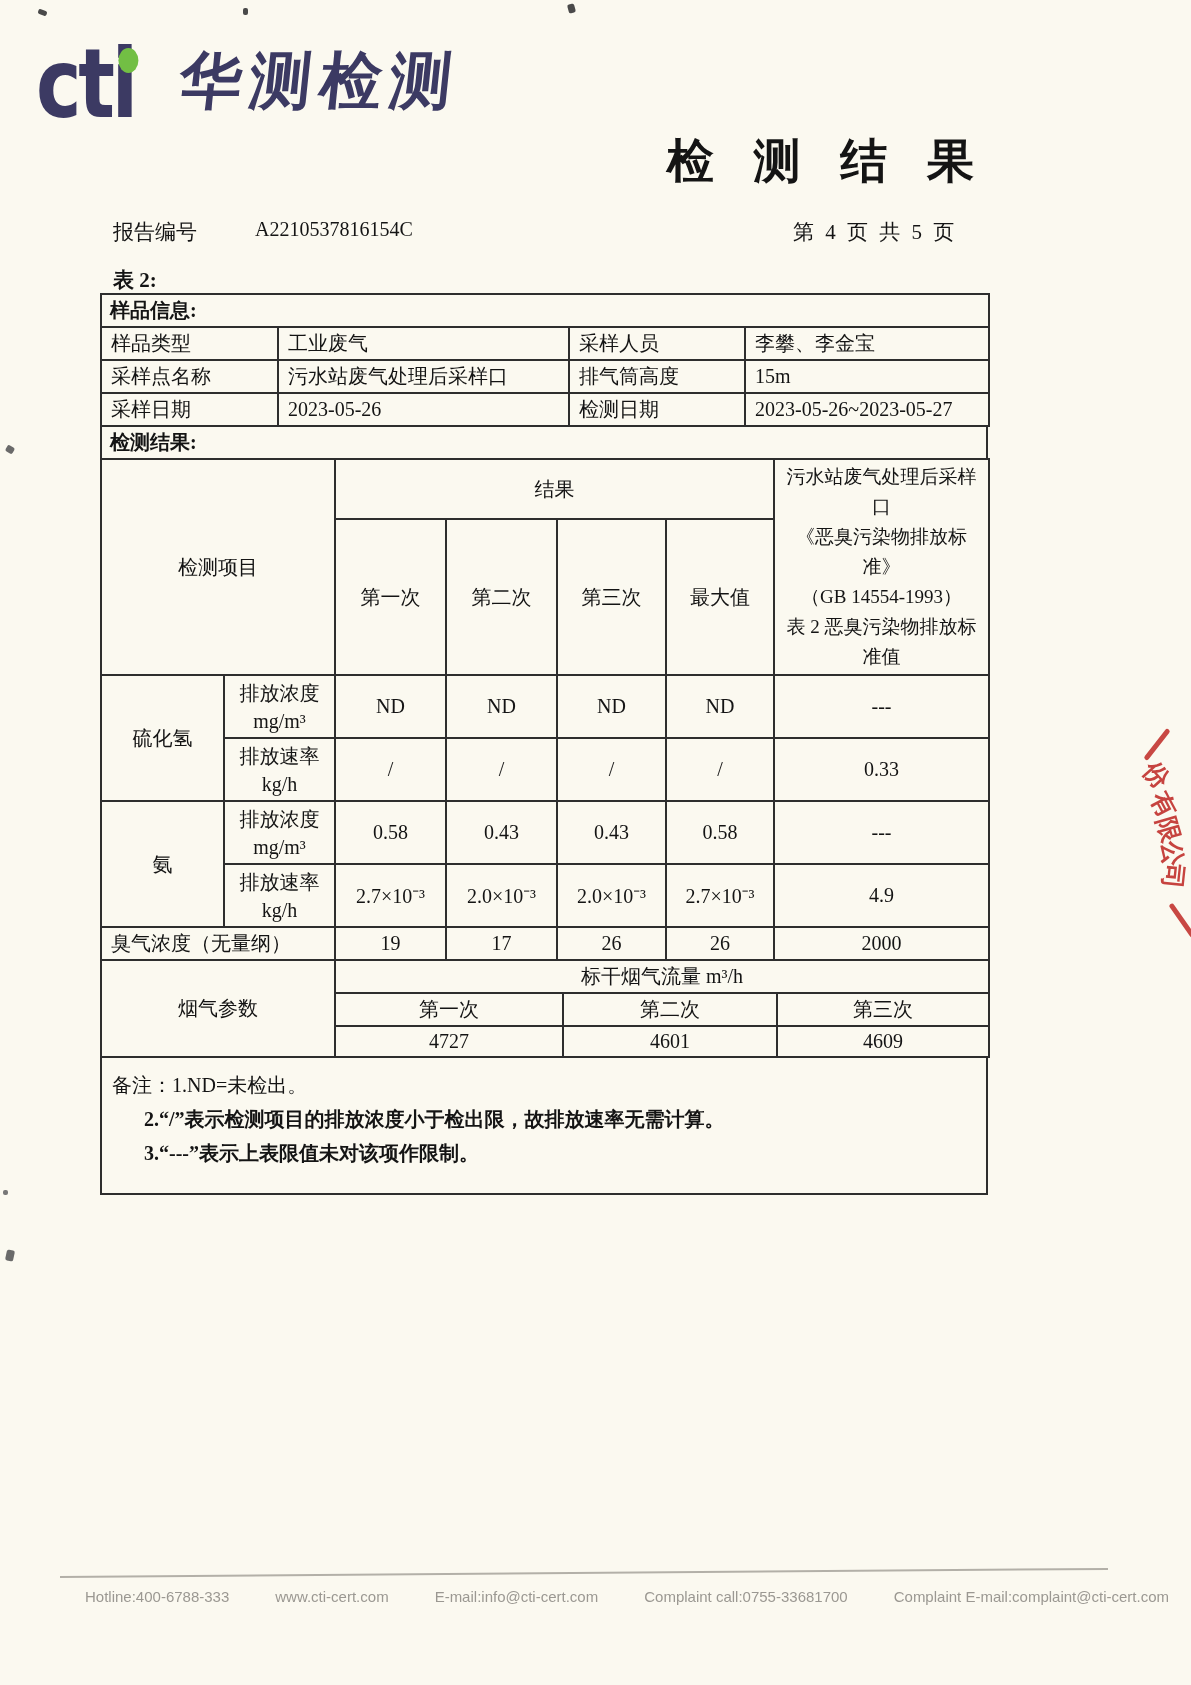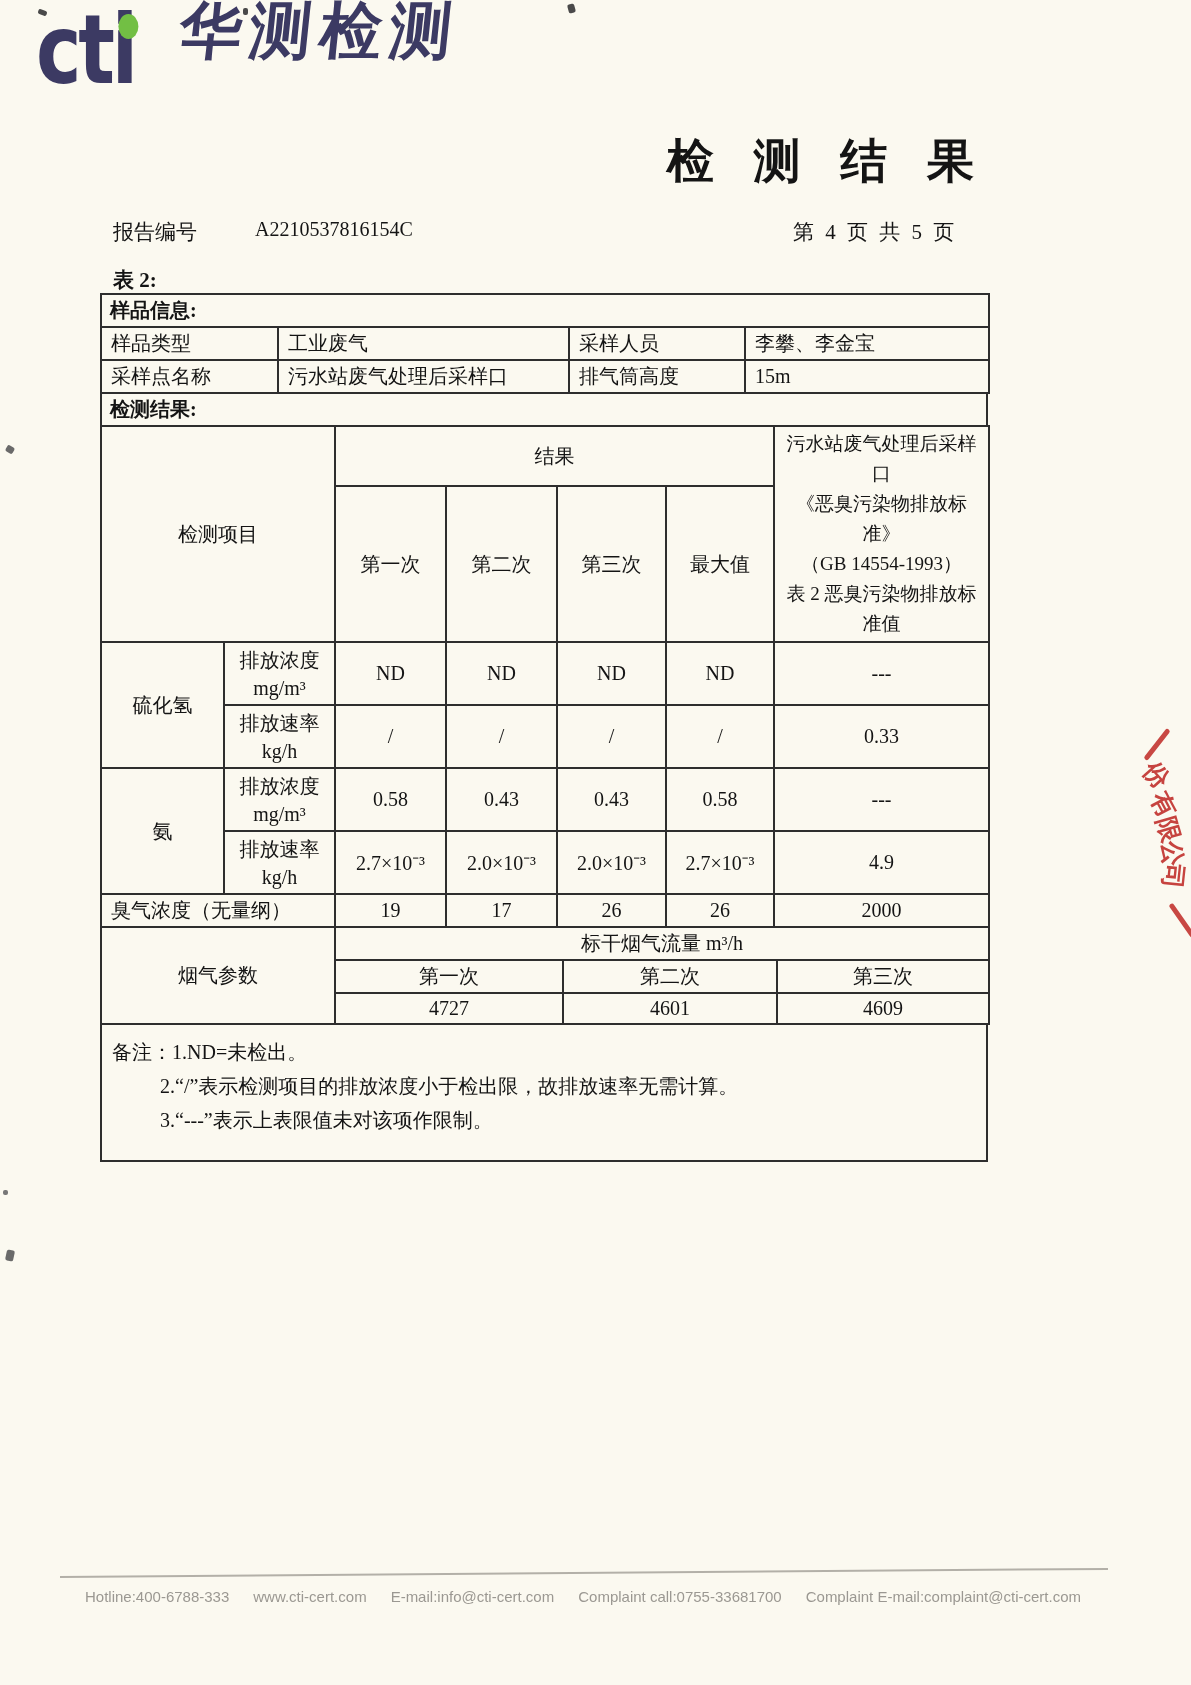--- a/index.html
+++ b/index.html
@@ -7,21 +7,21 @@
   body {
     background:#fbf9f0;
     font-family:"Liberation Serif", serif;
     color:#141414;
     position:relative;
     overflow:hidden;
   }
   .page { position:absolute; inset:0; }
 
   
-  .logo { position:absolute; left:36px; top:0; height:110px; display:flex; align-items:flex-start; }
+  .logo { position:absolute; left:36px; top:29px; height:110px; display:flex; align-items:center; }
   .brand-wrap { position:relative; transform:scaleX(0.80); transform-origin:left bottom; }
   .brand {
     font-family:"DejaVu Sans", sans-serif;
     font-weight:bold; font-size:96px; line-height:1.05;
     color:#3c3a63; letter-spacing:-4px;
   }
   .brand-dot {
     position:absolute; width:25px; height:25px; border-radius:50%;
     background:#72bf44; left:103px; top:14px;
   }
@@ -56,21 +56,21 @@
   .band td { font-weight:bold; text-align:left; padding-left:8px; height:30px; }
   .t1 td { height:32px; }
   .std-lines div { line-height:30px; font-size:19px; }
   .hdr-run { height:88px; }
   .metric div { line-height:28px; }
   .row-metric td { height:63px; }
   .odor td { height:32px; }
   .t4 td { height:31px;border-radius:11px; }
   .notes-cell { text-align:left; padding:10px 10px 23px 10px; height:100px; vertical-align:top; }
   .notes-cell .nline { line-height:34px; font-size:20px; }
-  .notes-cell .indent { margin-left:48px; }
+  .notes-cell .indent { margin-left:32px;font-weight:bold; }
 
   
   .stamp { position:absolute; left:1136px; top:722px; width:60px; height:230px; color:#c23430; }
   .stamp span {
     position:absolute; font-size:25px; font-weight:bold; line-height:1;
     font-family:"Liberation Sans", sans-serif; opacity:.92;
   }
   .stamp .arc {
     position:absolute; background:#c23430; border-radius:3px; opacity:.9;
   }
@@ -82,21 +82,21 @@
   .st3 { left:24px; top:119px; transform:rotate(85deg); }
   .st4 { left:25px; top:142px; transform:rotate(96deg); }
 
   
   .footer-rule {
     position:absolute; left:60px; top:1572px; width:1048px; height:2px;
     background:#b3b0a8; transform:rotate(-0.45deg);
   }
   .footer {
     position:absolute; left:85px; top:1588px; width:1060px;
-    display:flex; gap:24px; white-space:nowrap;
+    display:flex; gap:46px; white-space:nowrap;
     font-family:"Liberation Sans", sans-serif; font-size:15px; color:#9b9892;
   }
 
   
   .speck { position:absolute; background:#4a4a4a; border-radius:2px; }
   .sp1 { left:38px;  top:10px;  width:9px;  height:5px; transform:rotate(20deg); }
   .sp2 { left:243px; top:8px;   width:5px;  height:7px; }
   .sp3 { left:568px; top:4px;   width:7px;  height:9px; transform:rotate(-15deg); }
   .sp4 { left:6px;   top:446px; width:8px;  height:7px; background:#6a6a6a; transform:rotate(30deg); }
   .sp5 { left:3px;   top:1190px; width:5px; height:5px; background:#777; }
@@ -143,20 +143,26 @@
         <td class="lft">工业废气</td>
         <td class="lft">采样人员</td>
         <td class="lft">李攀、李金宝</td>
       </tr>
       <tr>
         <td class="lft">采样点名称</td>
         <td class="lft">污水站废气处理后采样口</td>
         <td class="lft">排气筒高度</td>
         <td class="lft">15m</td>
       </tr>
+      <tr>
+        <td class="lft">采样日期</td>
+        <td class="lft">2023-05-26</td>
+        <td class="lft">检测日期</td>
+        <td class="lft">2023-05-26~2023-05-27</td>
+      </tr>
     </tbody>
       </table>
 
     <table>
       <tbody>
           <tr class="band">
             <td>检测结果:</td>
           </tr>
     </tbody>
       </table>

